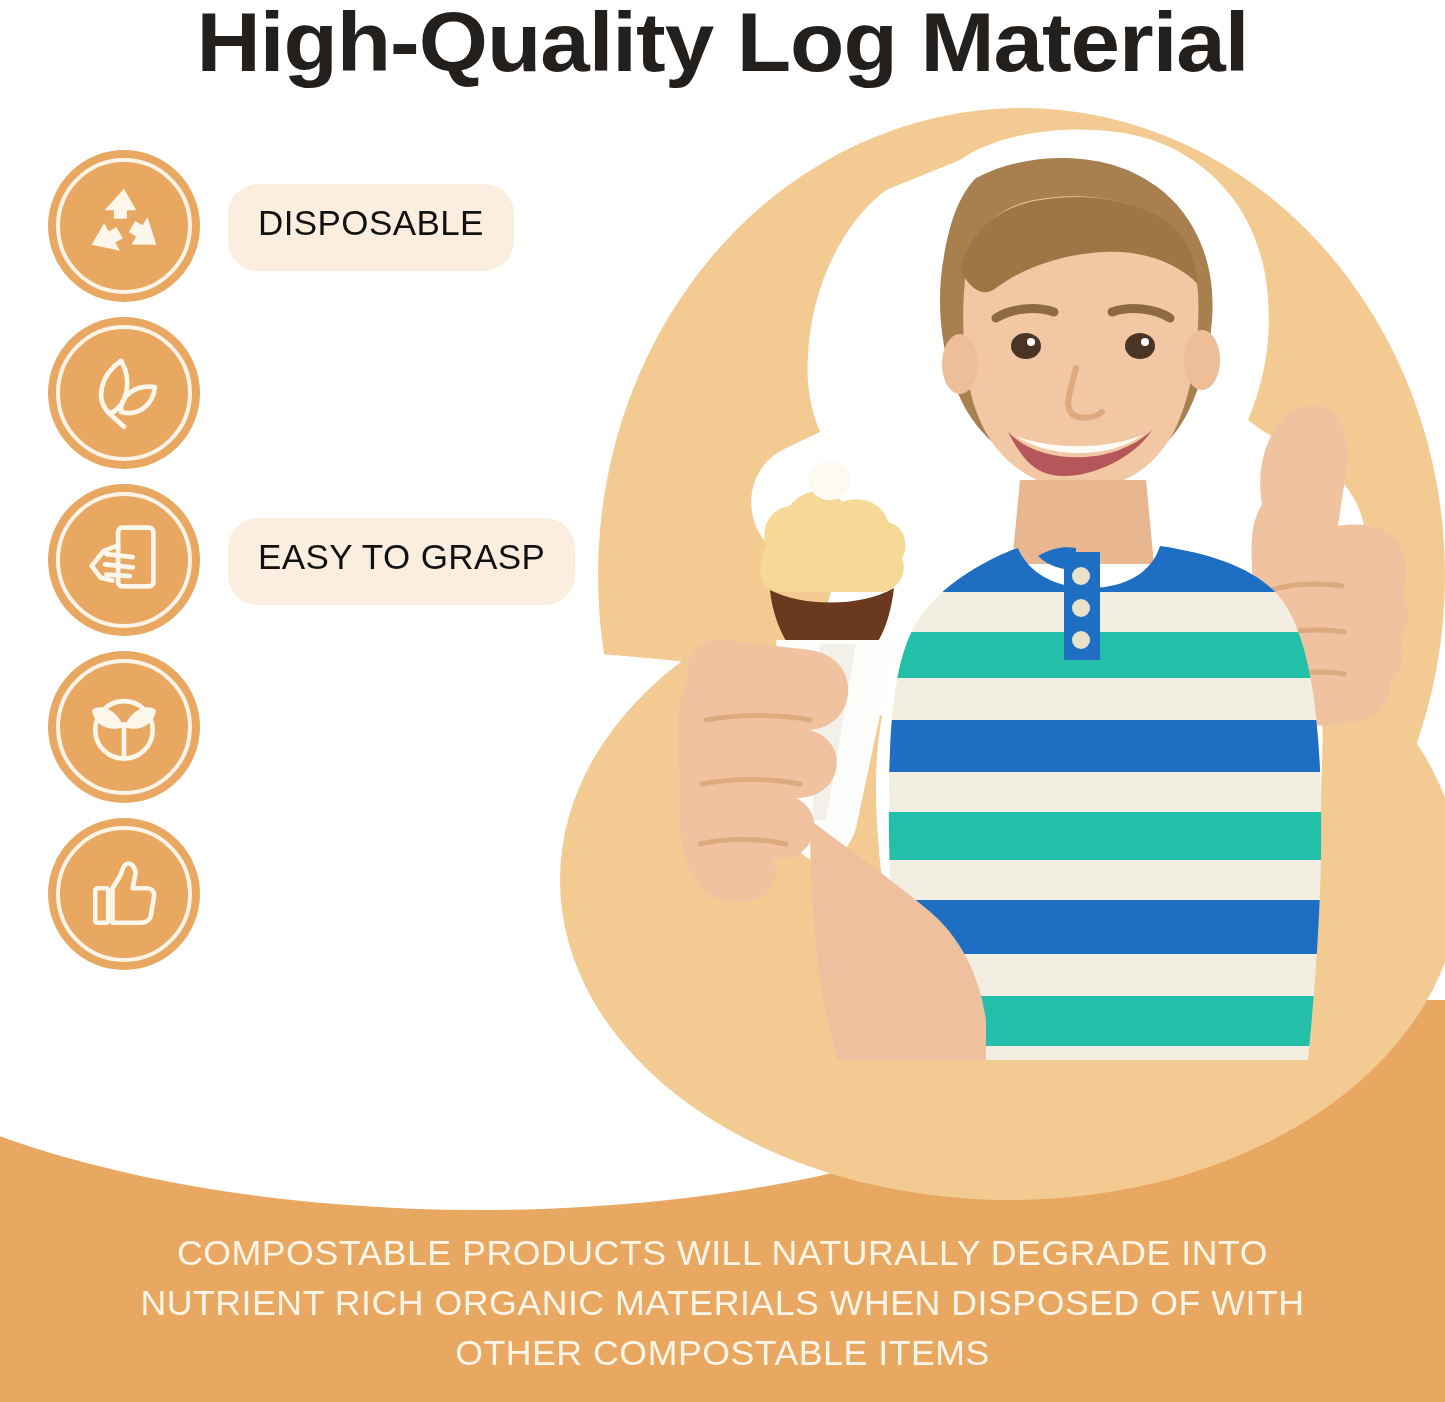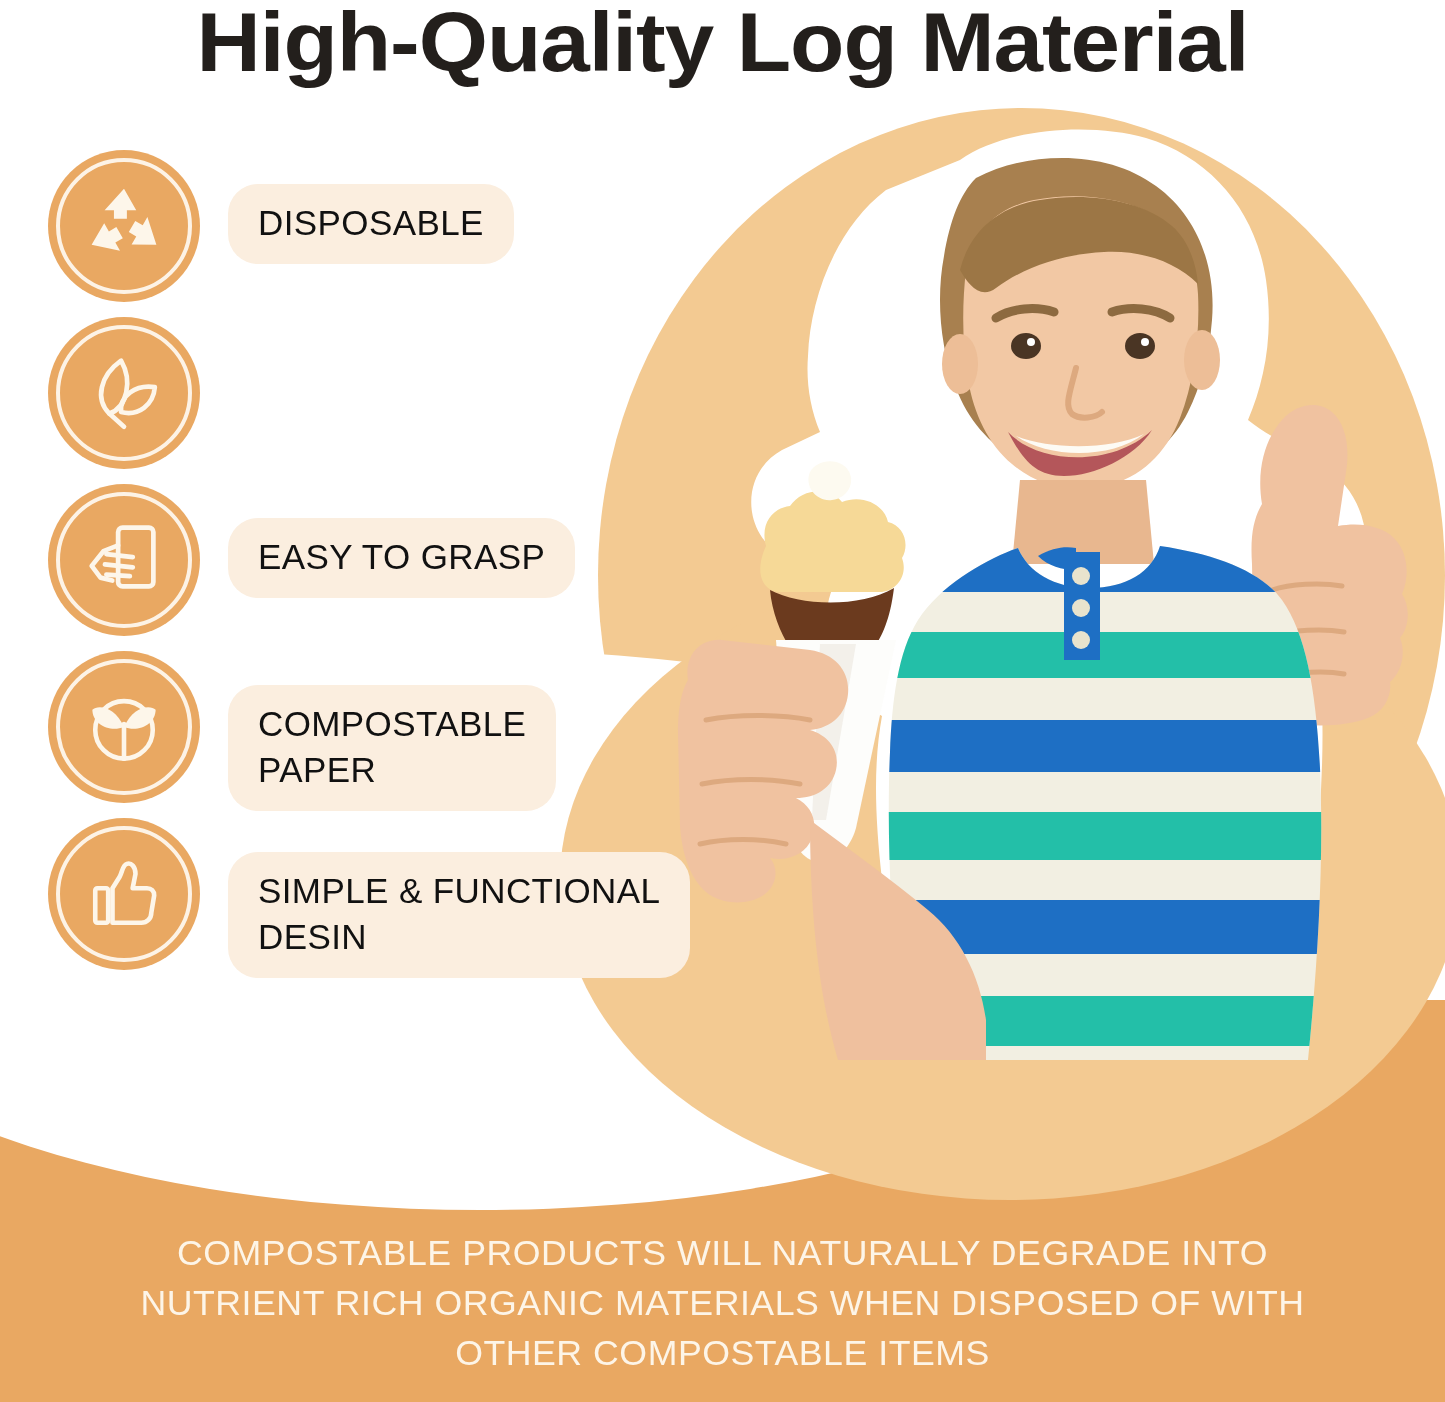--- a/index.html
+++ b/index.html
@@ -82,21 +82,21 @@
     left:8px; top:8px; right:8px; bottom:8px;
     border-radius:50%;
     border:4px solid #fdf3e6;
   }
   .badge svg { position:relative; z-index:2; display:block; }
   .pill {
     margin-left:28px;
     margin-top:34px;
     background:#fbeedf;
     border-radius:30px;
-    padding:16px 30px 18px 30px;
+    padding:16px 30px 25px 30px;
     display:inline-block;
     color:#111111;
     font-size:35px;
     line-height:46px;
     letter-spacing:0.4px;
     font-weight:normal;
     white-space:pre-line;
   }
 
   
@@ -306,34 +306,30 @@
     <div class="badge">
       <span>
         <svg width="92" height="92" viewBox="0 0 64 64">
           <circle cx="32" cy="34" r="20" fill="none" stroke="#fdf6ea" stroke-width="3.2"></circle>
           <path d="M32 54 L32 30" stroke="#fdf6ea" stroke-width="3.2" stroke-linecap="round"></path>
           <path d="M32 32 C26 18 14 16 10 20 C10 30 22 36 32 32 Z" fill="#fdf6ea"></path>
           <path d="M32 32 C38 18 50 16 54 20 C54 30 42 36 32 32 Z" fill="#fdf6ea"></path>
         </svg>
       </span>
     </div>
-    <div class="pill">COMPOSTABLE
-PAPER</div>
   </div>
 
   <div class="feature-row">
     <div class="badge">
       <span>
         <svg width="92" height="92" viewBox="0 0 64 64" fill="none" stroke="#fdf6ea" stroke-width="3.2" stroke-linecap="round" stroke-linejoin="round">
           <path d="M24 28 L24 52 L44 52 C48 52 51 49 51 45 L53 33 C53 30 51 28 48 28 L38 28 L40 18 C40 13 37 10 34 11 C31 12 31 16 29 20 L24 28 Z"></path>
           <rect x="12" y="28" width="9" height="24" rx="1.5"></rect>
         </svg>
       </span>
     </div>
-    <div class="pill">SIMPLE &amp; FUNCTIONAL
-DESIN</div>
   </div>
 
 </div>
 
 <div id="caption">COMPOSTABLE PRODUCTS WILL NATURALLY DEGRADE INTO
 NUTRIENT RICH ORGANIC MATERIALS WHEN DISPOSED OF WITH
 OTHER COMPOSTABLE ITEMS</div>
 
 </body></html>

